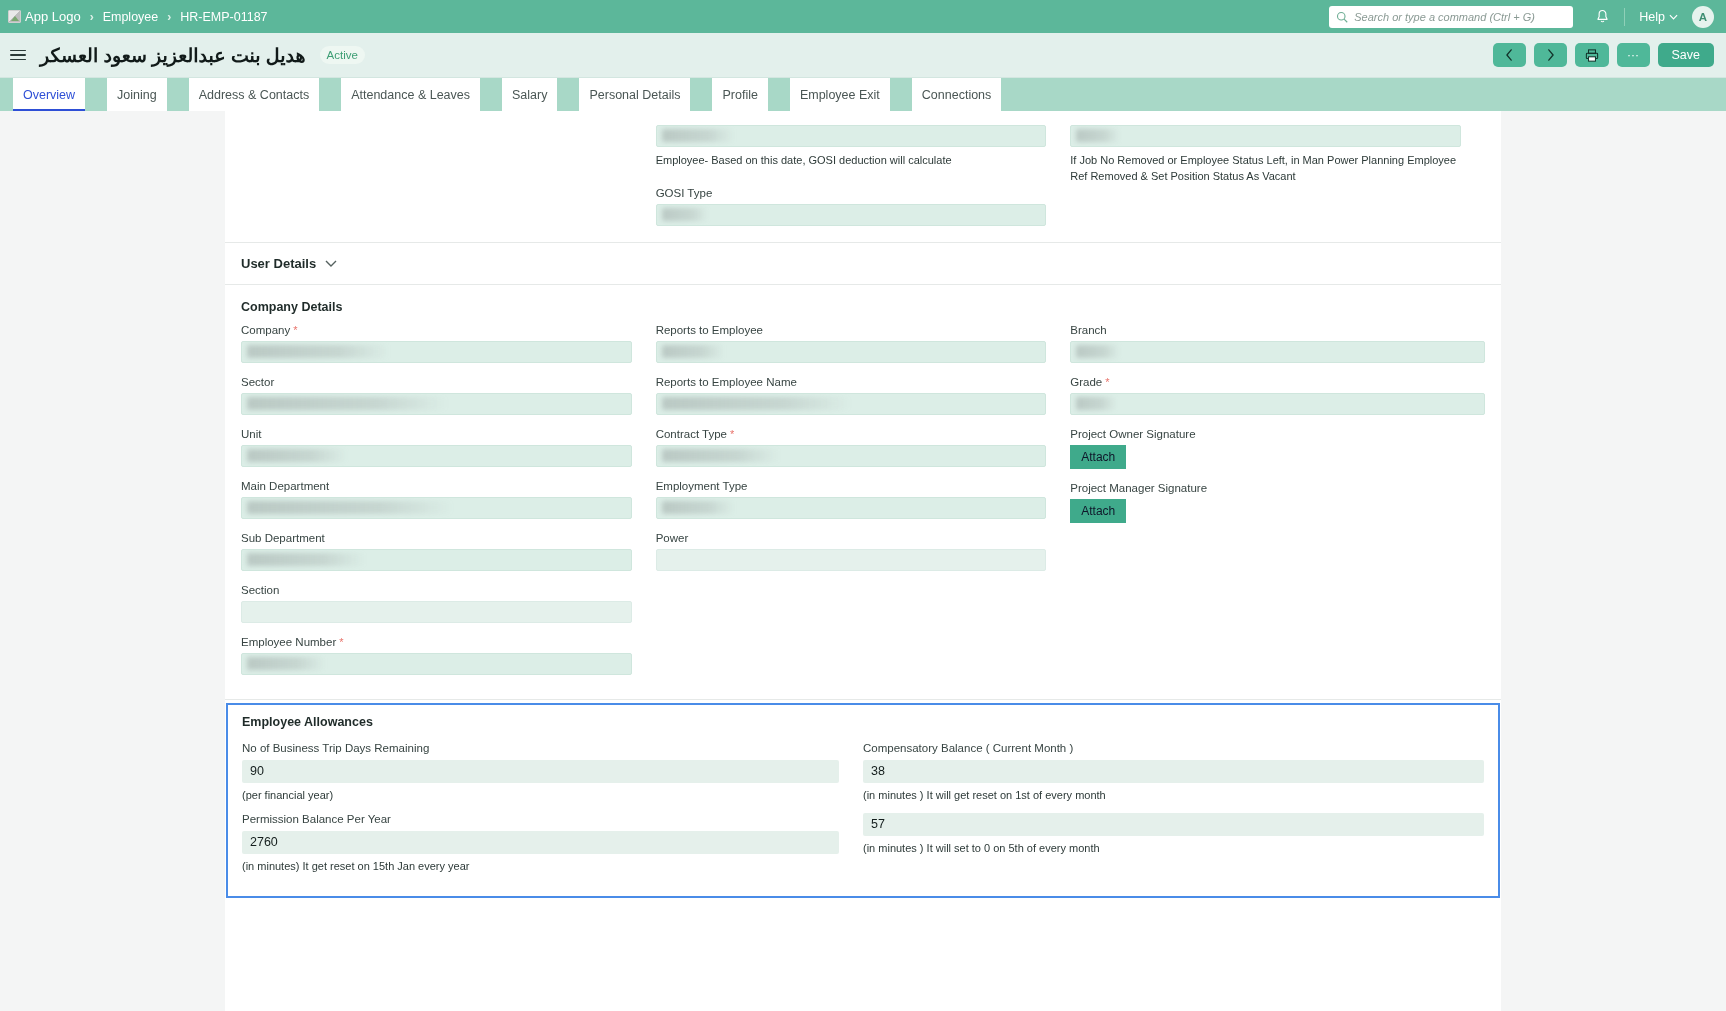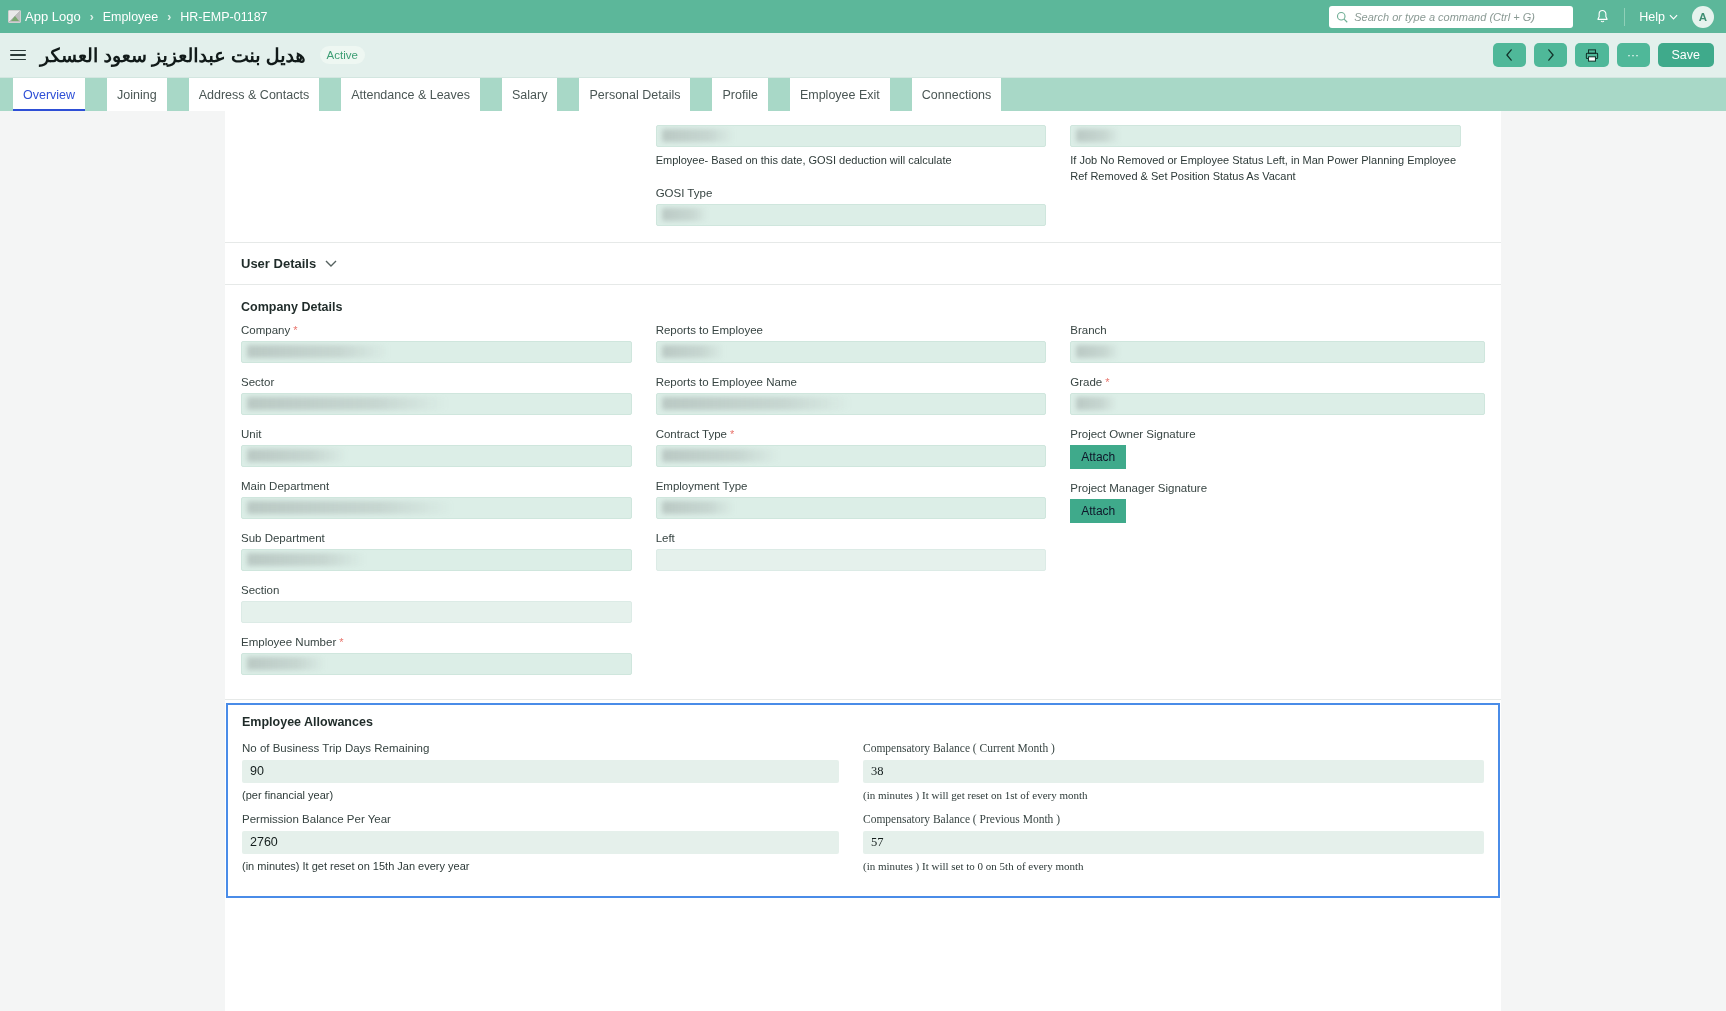--- a/index.html
+++ b/index.html
@@ -153,21 +153,21 @@
   
   .allow-sep { border-top:1px solid #e6e9e8; margin-top:11px; }
   .allow-box {
     margin: 3px 1px 0 1px;
     border: 2px solid #4a8ce8;
     padding: 10px 14px 12px 14px;
   }
   .allow-title { font-size:12.5px; color:#1f2b29; font-weight:600; margin-bottom:13px; }
   .allow-grid { display:flex; }
   .allow-col { width:50%; padding-right: 24px; }
-  .allow-col:last-child { padding-right:0;font-family:Liberation Serif, serif; }
+  .allow-col:last-child { padding-right:0; }
   .allow-field { margin-bottom: 12px; }
   .allow-input {
     height:23px; background:#e5f0eb; border:none; border-radius:2px;
     display:flex; align-items:center; padding:0 8px;
     font-size:12.5px; color:#141e1d;
   }
   .allow-label { font-size:11.5px; color:#384543; margin-bottom:6px; }
   .allow-hint { font-size:11px; color:#2d3a38; margin-top:6px; }
 </style>
 </head>
@@ -367,21 +367,21 @@
               <span class="blur" style="width: 117px;"></span>
             </div>
           </div>
           <div class="frow">
             <div class="field-label"><span>Employment Type</span></div>
             <div class="ctrl">
               <span class="blur" style="width: 72px;"></span>
             </div>
           </div>
           <div class="frow">
-            <div class="field-label"><span>Left</span></div>
+            <div class="field-label"><span>Power</span></div>
             <div class="ctrl plain"></div>
           </div>
         </div>
       <div class="gcol" id="cd-col2">
           <div class="frow">
             <div class="field-label"><span>Branch</span></div>
             <div class="ctrl">
               <span class="blur" style="width: 44px;"></span>
             </div>
           </div>
@@ -413,21 +413,20 @@
               <div class="allow-hint">(in minutes) It get reset on 15th Jan every year</div>
             </div>
           </div>
         <div class="allow-col" id="al-col1">
             <div class="allow-field">
               <div class="allow-label">Compensatory Balance ( Current Month )</div>
               <div class="allow-input">38</div>
               <div class="allow-hint">(in minutes ) It will get reset on 1st of every month</div>
             </div>
             <div class="allow-field">
-              <div class="allow-label">Compensatory Balance ( Previous Month )</div>
               <div class="allow-input">57</div>
               <div class="allow-hint">(in minutes ) It will set to 0 on 5th of every month</div>
             </div>
           </div>
       </div>
     </div>
 
   </div>
 </div>
 

